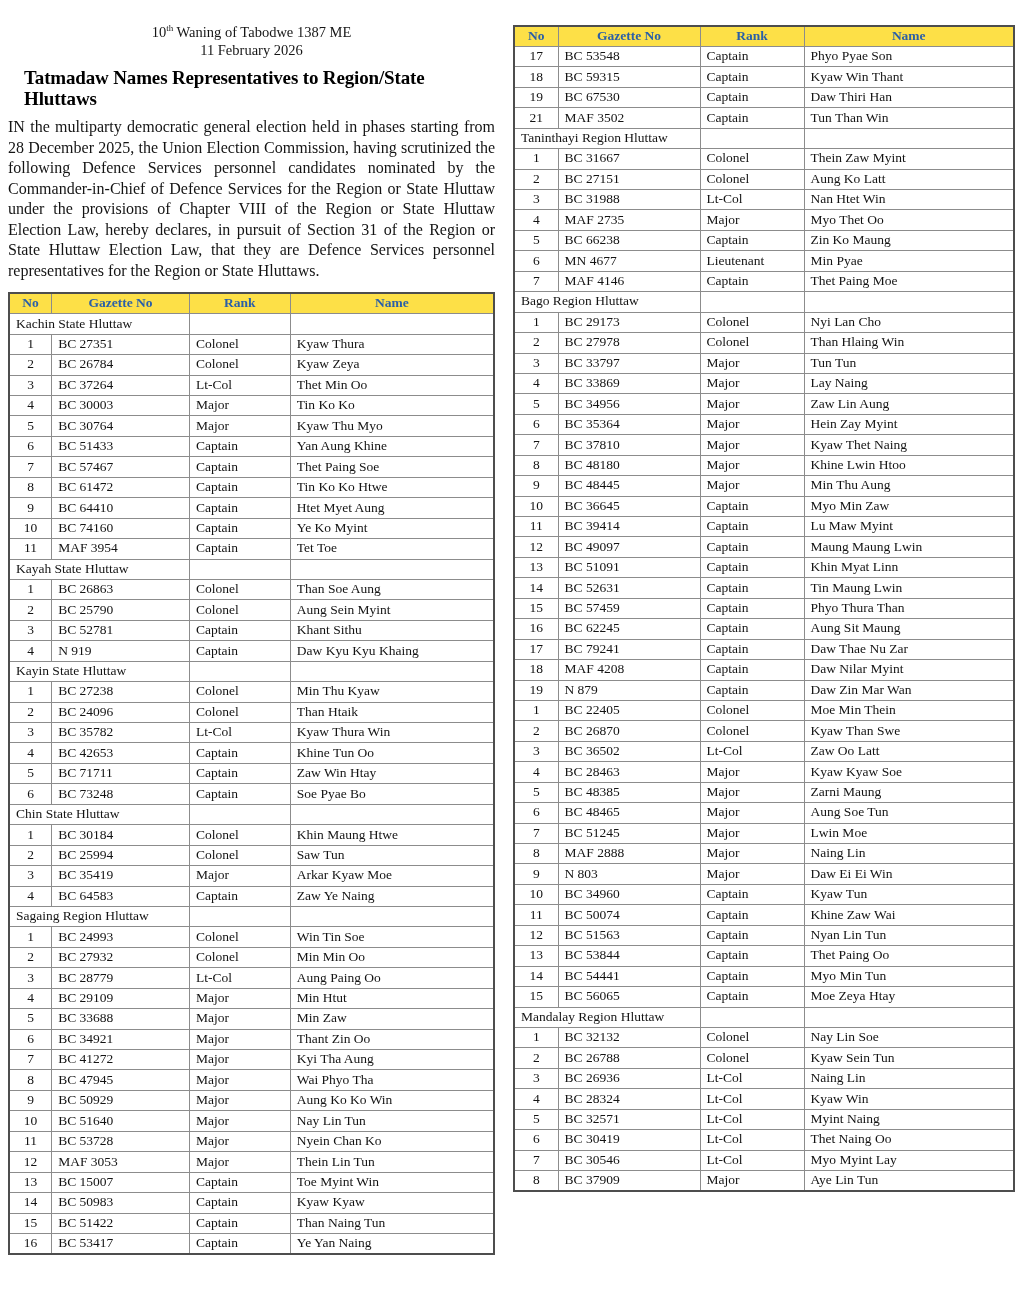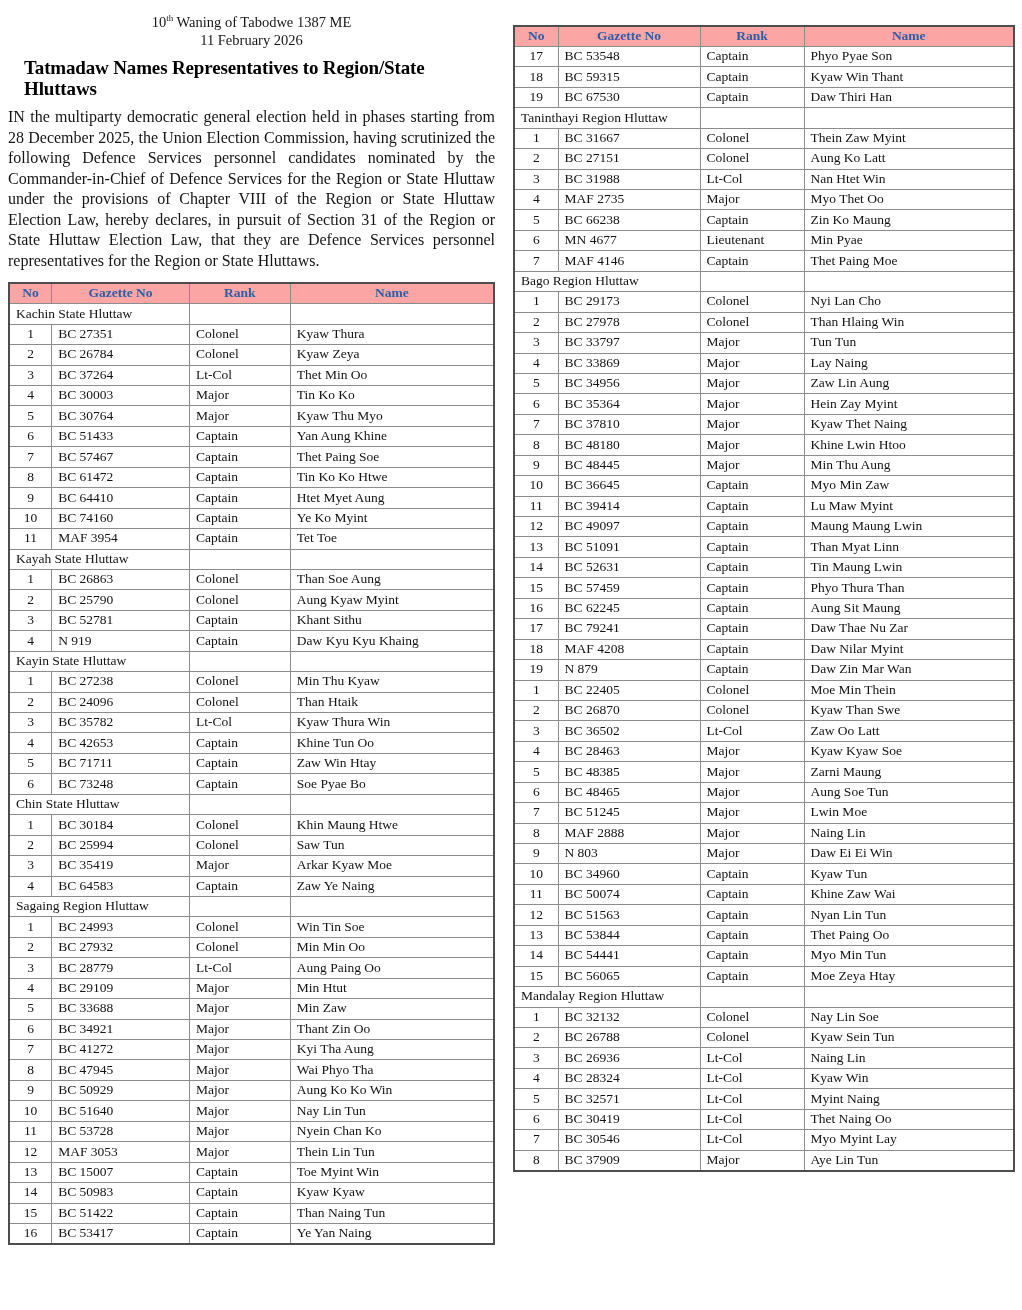--- a/index.html
+++ b/index.html
@@ -6,21 +6,21 @@
   html, body { background:#ffffff; }
   body {
     width:1022px; height:1310px; position:relative;
     font-family:"Liberation Serif","DejaVu Serif",serif;
     color:#131313;
   }
   .page { position:relative; width:1022px; height:1310px; background:#ffffff; overflow:hidden; }
   .col-left  { position:absolute; left:8px;  top:8px;  width:487px; }
   .col-right { position:absolute; left:513px; top:25px; width:502px; }
 
-  .masthead { text-align:center; font-size:14.5px; line-height:1.22; color:#161616; margin-top:5px; }
+  .masthead { text-align:center; font-size:14.5px; line-height:1.22; color:#161616; margin-top:15px; }
   .masthead sup { font-size:9px; vertical-align:super; }
 
   .title {
     font-size:19px; font-weight:bold; color:#000;
     margin:9px 0 7px 16px; letter-spacing:-0.15px; line-height:1.1;
   }
   .body-text {
     font-size:16px; line-height:1.285; text-align:justify;
     color:#141414; margin:0 0 11px 0;
   }
@@ -30,21 +30,21 @@
     border:2px solid #4d4d4d;
   }
   table.rep-table th, table.rep-table td {
     border:1px solid #8c8c8c;
     font-size:13.5px; line-height:1.1;
     height:20.45px; padding:0 6px;
     overflow:hidden; white-space:nowrap;
     vertical-align:middle;
   }
   table.rep-table th {
-    background:#fca5a5; font-weight:bold; text-align:center;
+    background:#fde047; font-weight:bold; text-align:center;
   }
   col.w-no      { width:8.8%;  }
   col.w-gazette { width:28.4%; }
   col.w-rank    { width:20.8%; }
   col.w-name    { width:42.0%; }
   td.c-no   { text-align:center; padding:0 4px; }
   td.c-gazette, td.c-rank, td.c-name { text-align:left; }
   td.section-cell { padding-left:4px;margin-left:17px; }
 </style>
 </head>
@@ -158,21 +158,21 @@
           <tr>
             <td class="c-no">1</td>
             <td class="c-gazette">BC 26863</td>
             <td class="c-rank">Colonel</td>
             <td class="c-name">Than Soe Aung</td>
           </tr>
           <tr>
             <td class="c-no">2</td>
             <td class="c-gazette">BC 25790</td>
             <td class="c-rank">Colonel</td>
-            <td class="c-name">Aung Kyaw Myint</td>
+            <td class="c-name">Aung Sein Myint</td>
           </tr>
           <tr>
             <td class="c-no">3</td>
             <td class="c-gazette">BC 52781</td>
             <td class="c-rank">Captain</td>
             <td class="c-name">Khant Sithu</td>
           </tr>
           <tr>
             <td class="c-no">4</td>
             <td class="c-gazette">N 919</td>
@@ -384,20 +384,26 @@
             <td class="c-rank">Captain</td>
             <td class="c-name">Kyaw Win Thant</td>
           </tr>
           <tr>
             <td class="c-no">19</td>
             <td class="c-gazette">BC 67530</td>
             <td class="c-rank">Captain</td>
             <td class="c-name">Daw Thiri Han</td>
           </tr>
           <tr>
+            <td class="c-no">21</td>
+            <td class="c-gazette">MAF 3502</td>
+            <td class="c-rank">Captain</td>
+            <td class="c-name">Tun Than Win</td>
+          </tr>
+          <tr>
             <td colspan="2" class="section-cell">Taninthayi Region Hluttaw</td>
             <td></td>
             <td></td>
           </tr>
           <tr>
             <td class="c-no">1</td>
             <td class="c-gazette">BC 31667</td>
             <td class="c-rank">Colonel</td>
             <td class="c-name">Thein Zaw Myint</td>
           </tr>
@@ -511,21 +517,21 @@
           <tr>
             <td class="c-no">12</td>
             <td class="c-gazette">BC 49097</td>
             <td class="c-rank">Captain</td>
             <td class="c-name">Maung Maung Lwin</td>
           </tr>
           <tr>
             <td class="c-no">13</td>
             <td class="c-gazette">BC 51091</td>
             <td class="c-rank">Captain</td>
-            <td class="c-name">Than Myat Linn</td>
+            <td class="c-name">Khin Myat Linn</td>
           </tr>
           <tr>
             <td class="c-no">14</td>
             <td class="c-gazette">BC 52631</td>
             <td class="c-rank">Captain</td>
             <td class="c-name">Tin Maung Lwin</td>
           </tr>
           <tr>
             <td class="c-no">15</td>
             <td class="c-gazette">BC 57459</td>

